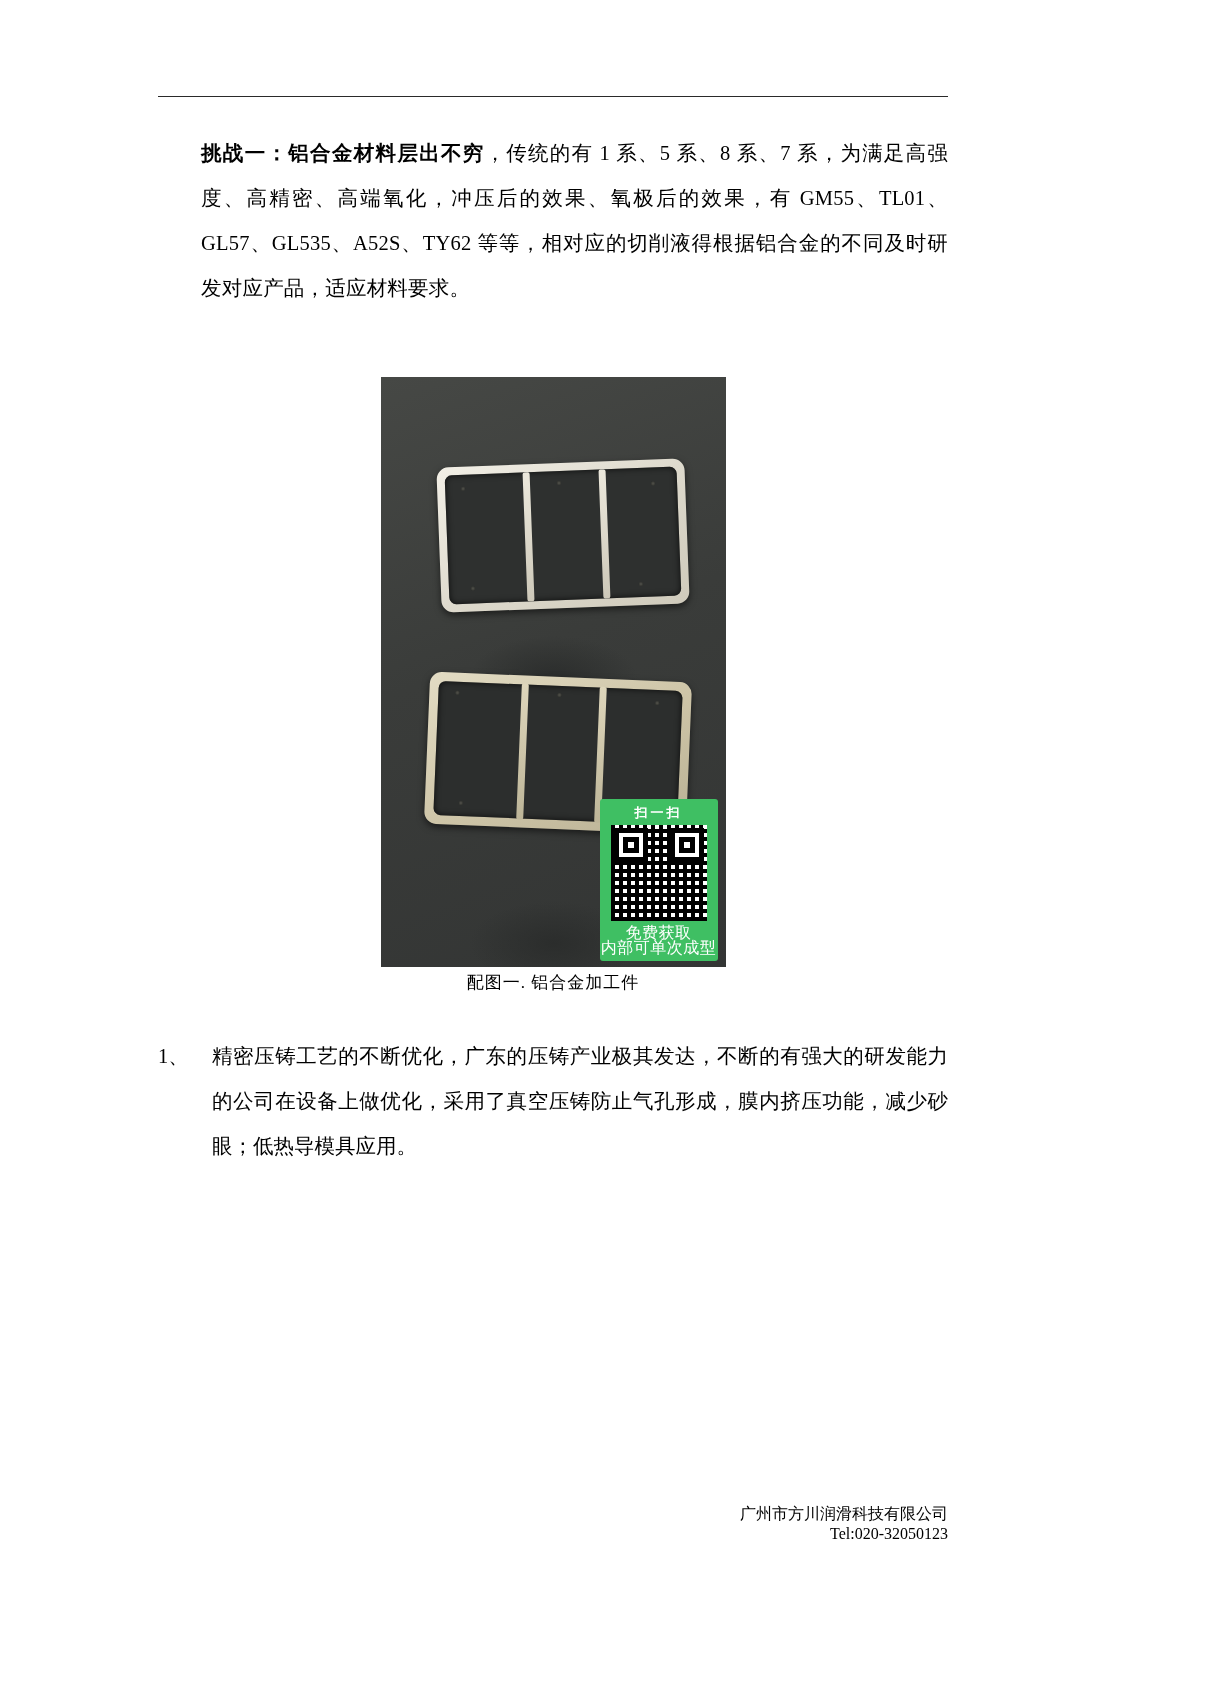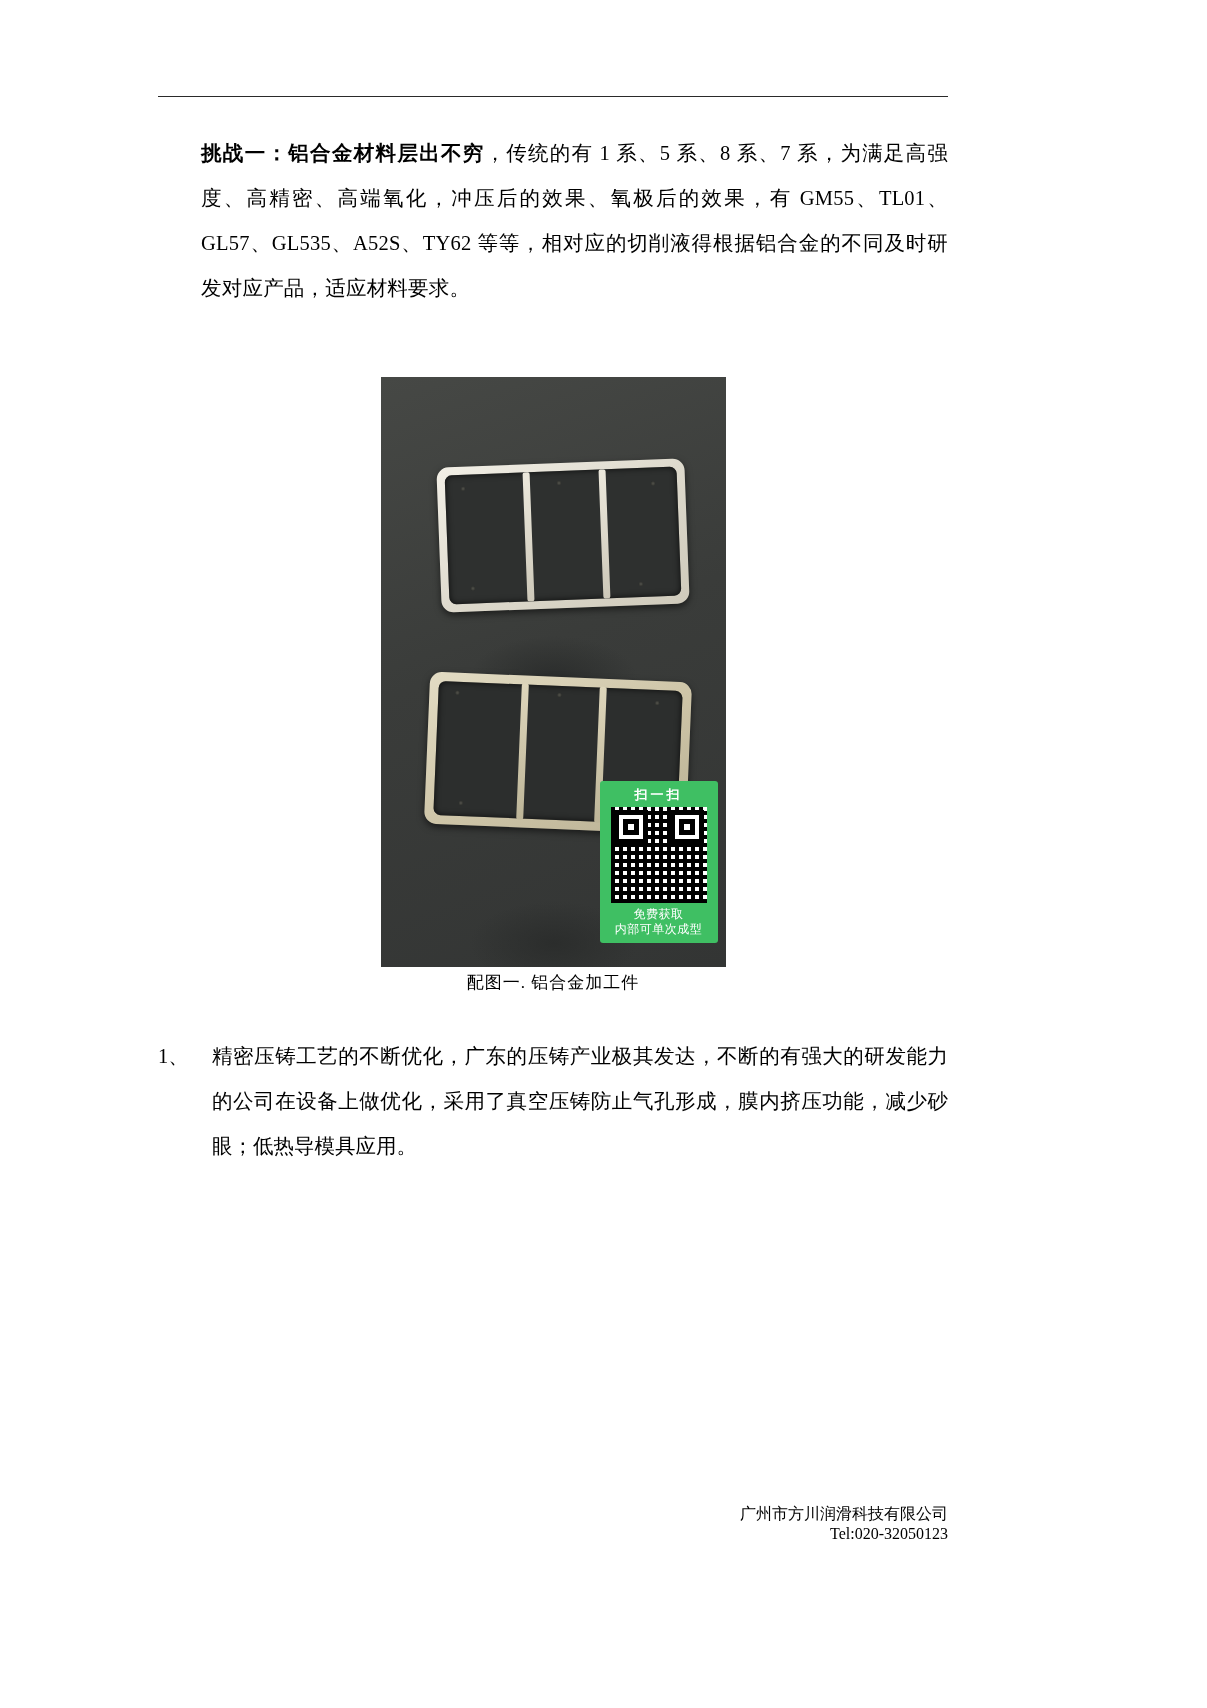--- a/index.html
+++ b/index.html
@@ -126,21 +126,21 @@
     height: 4px;
     border-radius: 50%;
     background: #55564f;
     box-shadow: inset 0 0 2px #1a1a18;
   }
 
   
   .qr-card {
     position: absolute;
     right: 8px;
-    bottom: 24px;
+    bottom: 6px;
     width: 118px;
     background: #3fbf63;
     border-radius: 3px;
     text-align: center;
     padding: 4px 0 6px 0;
     box-sizing: border-box;
     font-family: "Liberation Sans", "DejaVu Sans", sans-serif;
   }
   .qr-title {
     color: #ffffff;
@@ -165,21 +165,21 @@
     position: absolute;
     width: 24px; height: 24px;
     border: 5px solid #000;
     background: #fff;
     box-shadow: inset 0 0 0 4px #fff, inset 0 0 0 9px #000;
   }
   .qr-code::before { left: 3px; top: 3px; }
   .qr-code::after { right: 3px; top: 3px; }
   .qr-sub {
     color: #ffffff;
-    font-size: 12px;
+    font-size: 16px;
     line-height: 15px;
     letter-spacing: 0.5px;
   }
   .fig-caption {
     margin-top: 0;
     font-size: 17px;
     color: #000;
     text-align: center;
     letter-spacing: 1px;
   }

